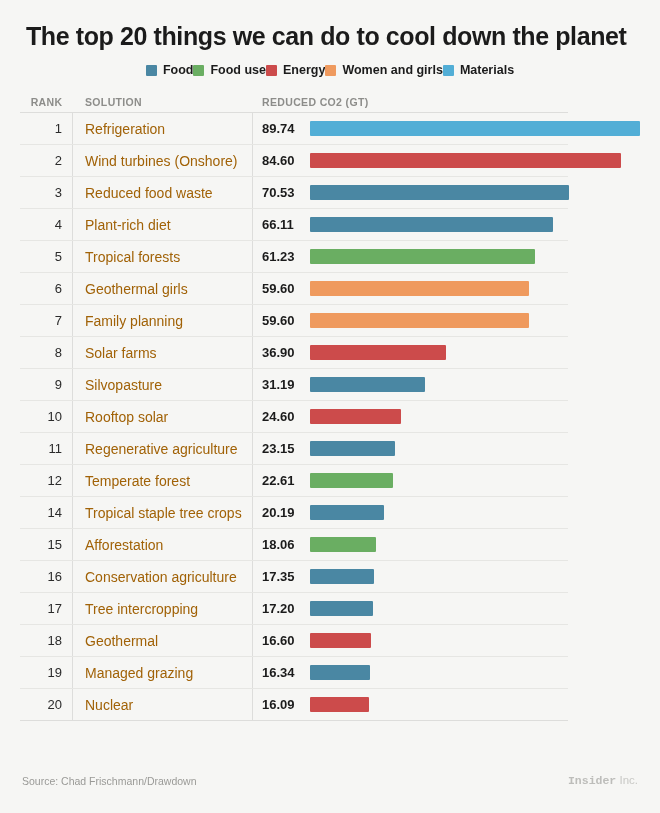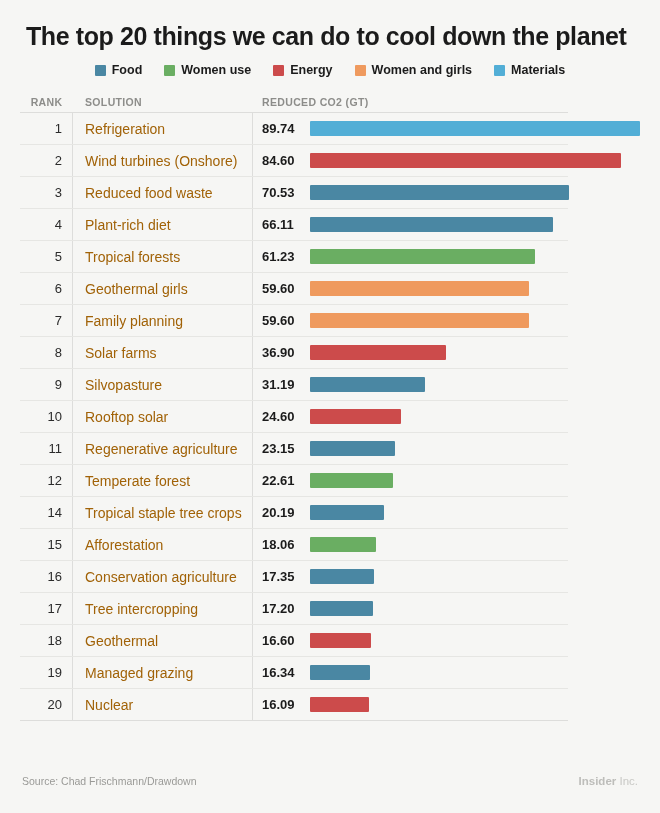--- a/index.html
+++ b/index.html
@@ -29,21 +29,20 @@
     line-height: 1.12;
     letter-spacing: -0.4px;
     color: #1b1b1b;
     white-space: nowrap;
   }
   
   .legend {
     display: flex;
     align-items: flex-end;
     justify-content: center;
-    gap: 22px;
     margin: 13px 0 0 0;
     padding: 0 26px;
   }
   .legend-item {
     display: flex;
     align-items: center;
     gap: 6px;
   }
   .legend-swatch {
     width: 11px;
@@ -172,37 +171,38 @@
     color: #9a9a97;
   }
   .brand {
     font-size: 11.5px;
     color: #c9c9c6;
     white-space: nowrap;
   }
   .brand b {
     color: #bdbdba;
     font-weight: bold;
+    font-family: Liberation Mono, monospace;
   }
 </style>
 </head>
 <body>
 
 <div class="chart-wrap">
 
   <h1 class="title">The top 20 things we can do to cool down the planet</h1>
 
   <div class="legend" id="legend">
       <div class="legend-item">
         <span class="legend-swatch" style="background: rgb(74, 135, 163);"></span>
         <span class="legend-label">Food</span>
       </div>
       <div class="legend-item">
         <span class="legend-swatch" style="background: rgb(106, 174, 98);"></span>
-        <span class="legend-label">Women use</span>
+        <span class="legend-label">Food use</span>
       </div>
       <div class="legend-item">
         <span class="legend-swatch" style="background: rgb(204, 75, 75);"></span>
         <span class="legend-label">Energy</span>
       </div>
       <div class="legend-item">
         <span class="legend-swatch" style="background: rgb(239, 154, 94);"></span>
         <span class="legend-label">Women and girls</span>
       </div>
       <div class="legend-item">

